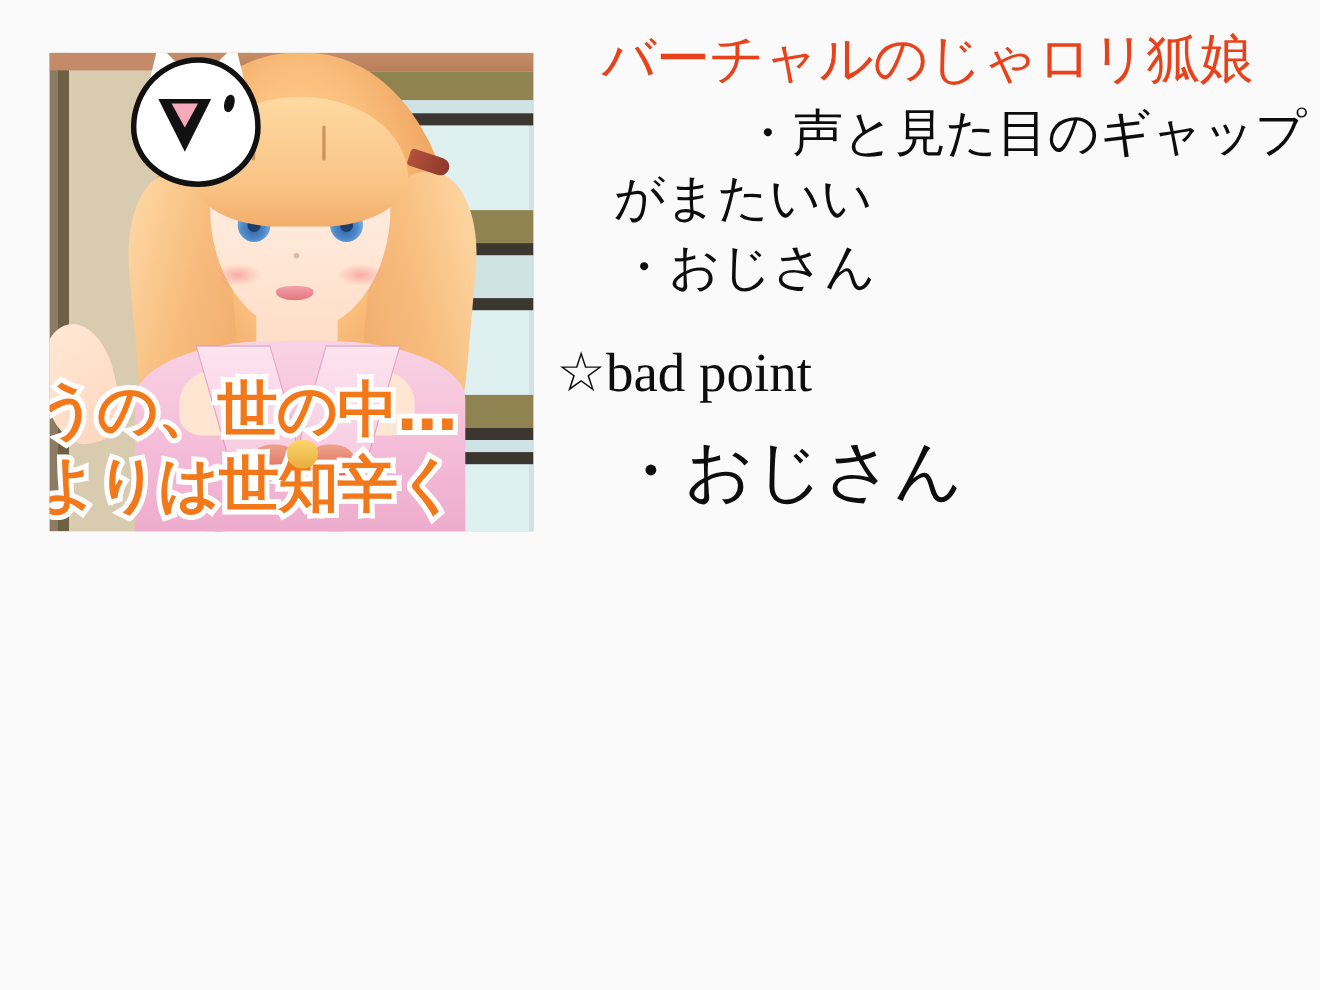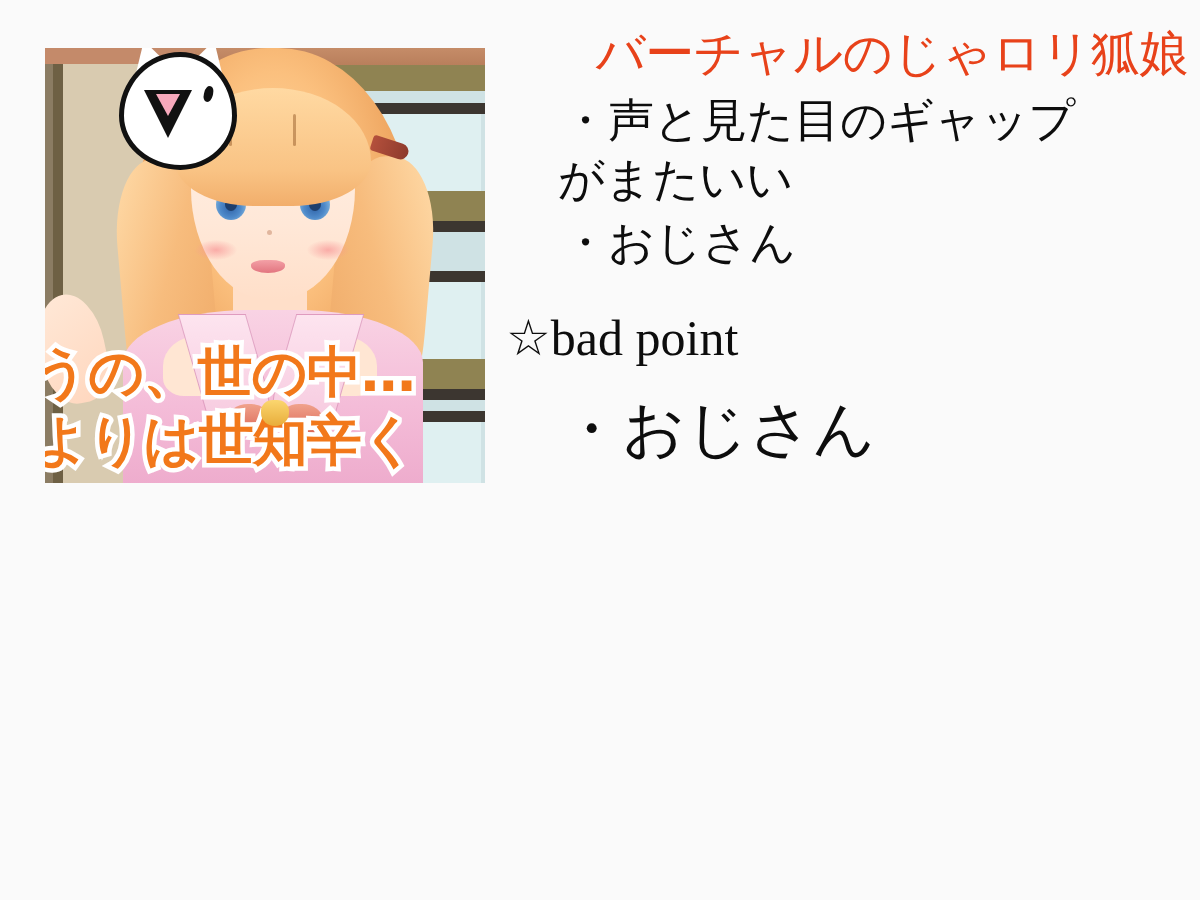--- a/index.html
+++ b/index.html
@@ -336,42 +336,42 @@
   #text-col {
     position: absolute;
     left: 498px;
     top: 24px;
     width: 690px;
   }
   .title-line {
     color: #e8421a;
     font-size: 49px;
     line-height: 1.22;
-    text-align: right;
+    text-align: center;
     white-space: nowrap;
   }
   #title1 { letter-spacing: -0.5px; }
   #title2 { letter-spacing: 0px; }
 
   .heading {
     color: #0d0d0d;
     font-size: 50px;
     line-height: 1.05;
     white-space: nowrap;
   }
   #good-heading { margin-top: 22px; margin-left: 8px; }
   #bad-heading  { margin-top: 40px; margin-left: 8px; }
 
   .bullet-line {
     color: #0d0d0d;
     font-size: 46px;
     line-height: 1.28;
     white-space: nowrap;
   }
-  #good-b1 { margin-top: 8px;  margin-left: 64px; }
+  #good-b1 { margin-top: 8px;  margin-left: 64px; text-align: right; }
   #good-b2 { margin-top: 0px;  margin-left: 60px; }
   #good-b3 { margin-top: 4px;  margin-left: 64px; }
 
   #bad-b1 {
     color: #0d0d0d;
     font-size: 62px;
     line-height: 1.1;
     margin-top: 30px;
     margin-left: 62px;
     white-space: nowrap;

